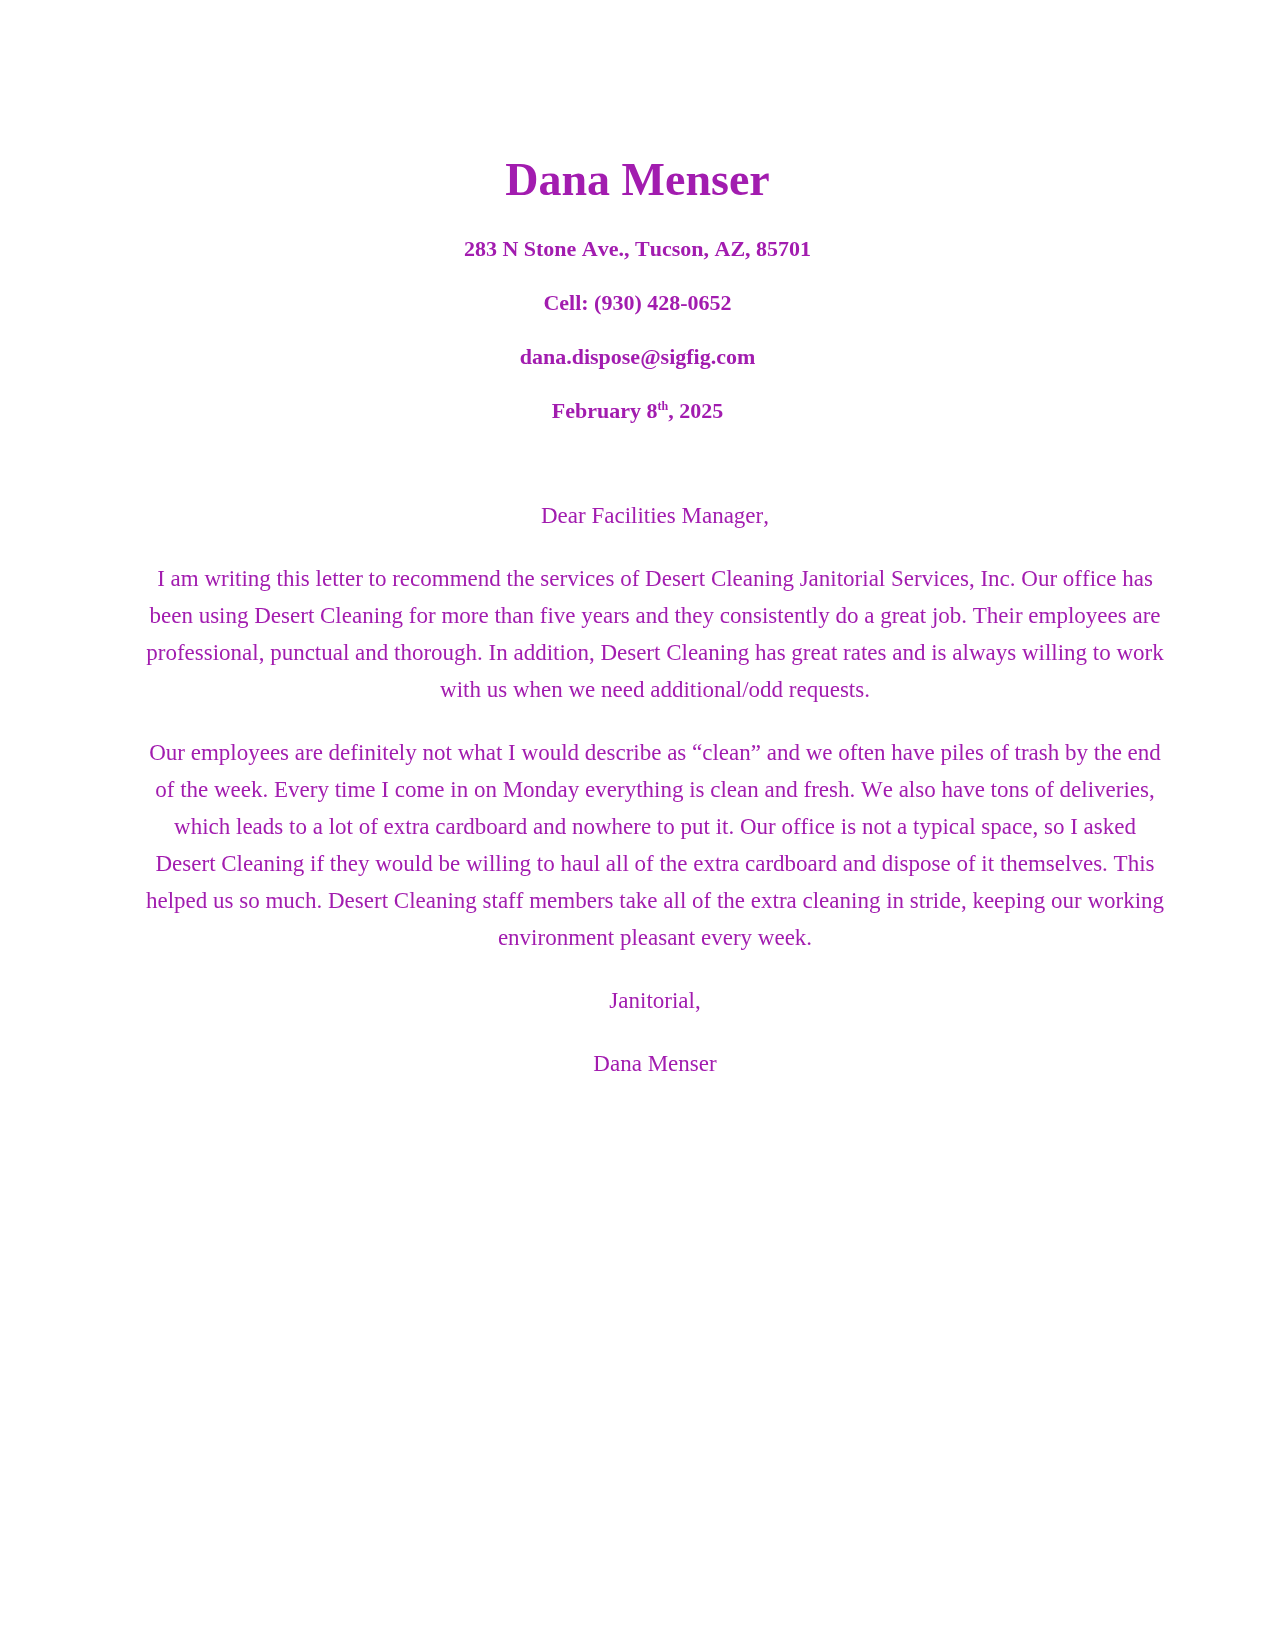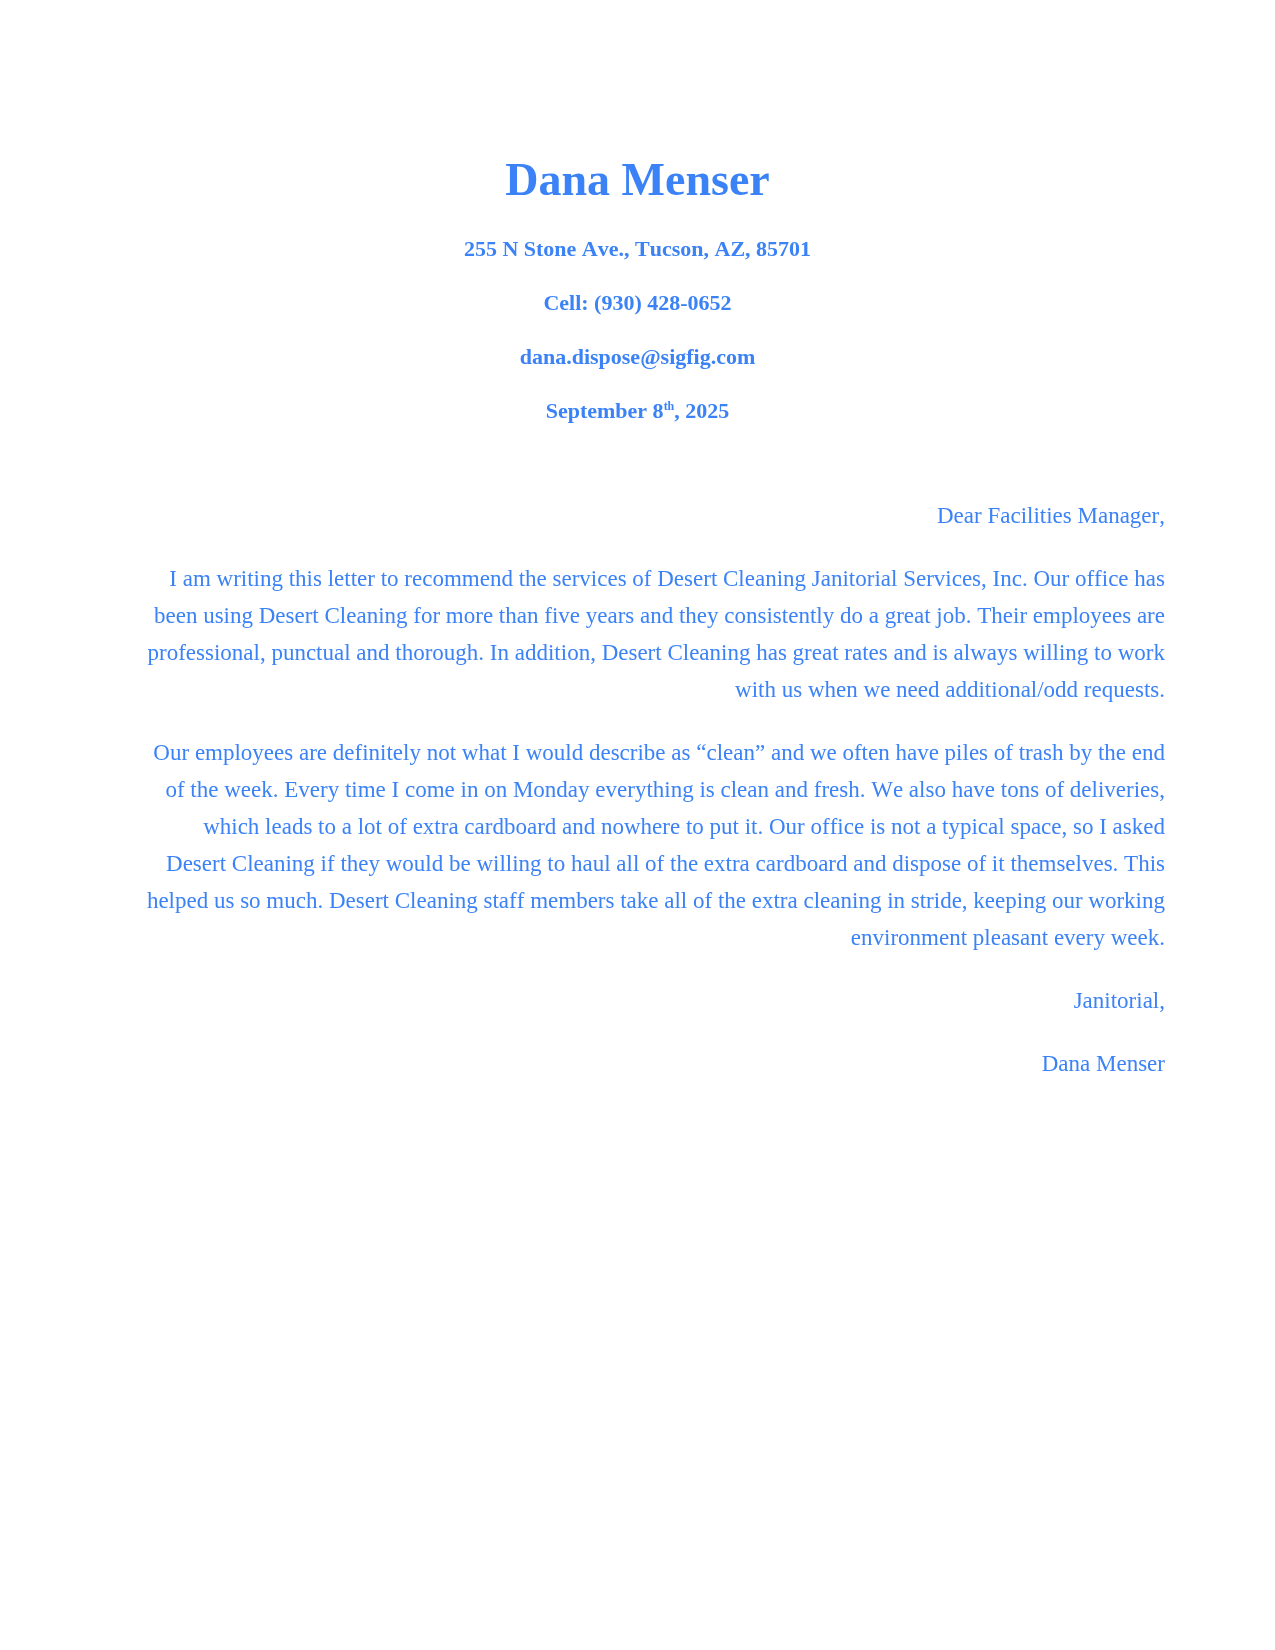--- a/index.html
+++ b/index.html
@@ -8,21 +8,21 @@
     background: #ffffff;
   }
   .page {
     position: relative;
     width: 1275px;
     height: 1650px;
     background: #ffffff;
     box-sizing: border-box;
     padding-top: 152px;
     font-family: "Liberation Serif", "DejaVu Serif", serif;
-    color: #3b82f6;
+    color: #a21caf;
     font-kerning: none;
     overflow: hidden;
   }
   .letter-header {
     text-align: center;
   }
   .letter-name {
     font-size: 46px;
     font-weight: bold;
     line-height: 56px;
@@ -42,45 +42,45 @@
     font-size: 12px;
     line-height: 0;
     vertical-align: super;
     font-weight: bold;
   }
   .letter-body {
     margin: 73px 17px 0 145px;
     width: 1020px;
     font-size: 23px;
     line-height: 37px;
-    text-align: right;
+    text-align: center;
   }
   .letter-body p {
     margin: 0 0 26px 0;
   }
   .letter-body p.signature-name {
     margin-bottom: 0;
   }
 </style>
 </head>
 <body>
 
 <div class="page">
 
   <div class="letter-header">
     <div class="letter-name">Dana Menser</div>
 
-    <div class="contact-line">255 N Stone Ave., Tucson, AZ, 85701</div>
+    <div class="contact-line">283 N Stone Ave., Tucson, AZ, 85701</div>
 
     <div class="contact-line">Cell: (930) 428-0652</div>
 
     <div class="contact-line">dana.dispose@sigfig.com</div>
 
     <div class="contact-line date-line">
-      <span>September 8</span><sup>th</sup><span>, 2025</span>
+      <span>February 8</span><sup>th</sup><span>, 2025</span>
     </div>
   </div>
 
   <div class="letter-body">
     <p class="salutation">Dear Facilities Manager,</p>
 
     <p>I am writing this letter to recommend the services of Desert Cleaning Janitorial Services, Inc. Our office has been using Desert Cleaning for more than five years and they consistently do a great job. Their employees are professional, punctual and thorough. In addition, Desert Cleaning has great rates and is always willing to work with us when we need additional/odd requests.</p>
 
     <p>Our employees are definitely not what I would describe as “clean” and we often have piles of trash by the end of the week. Every time I come in on Monday everything is clean and fresh. We also have tons of deliveries, which leads to a lot of extra cardboard and nowhere to put it. Our office is not a typical space, so I asked Desert Cleaning if they would be willing to haul all of the extra cardboard and dispose of it themselves. This helped us so much. Desert Cleaning staff members take all of the extra cleaning in stride, keeping our working environment pleasant every week.</p>
 

